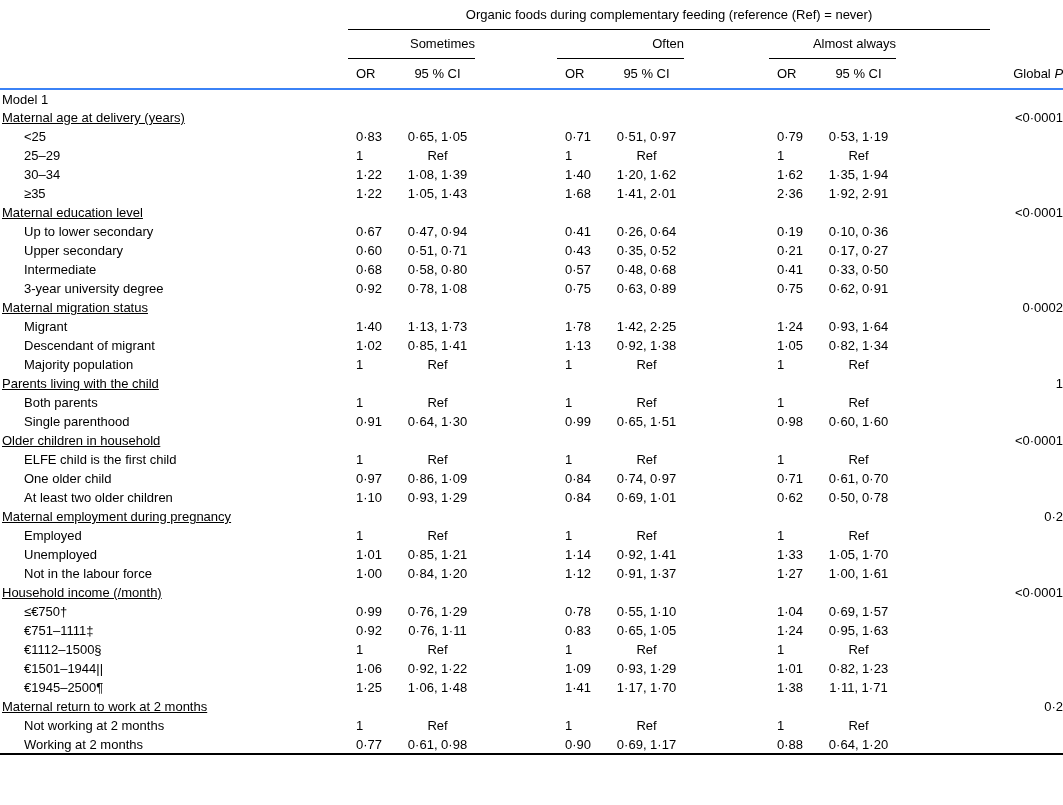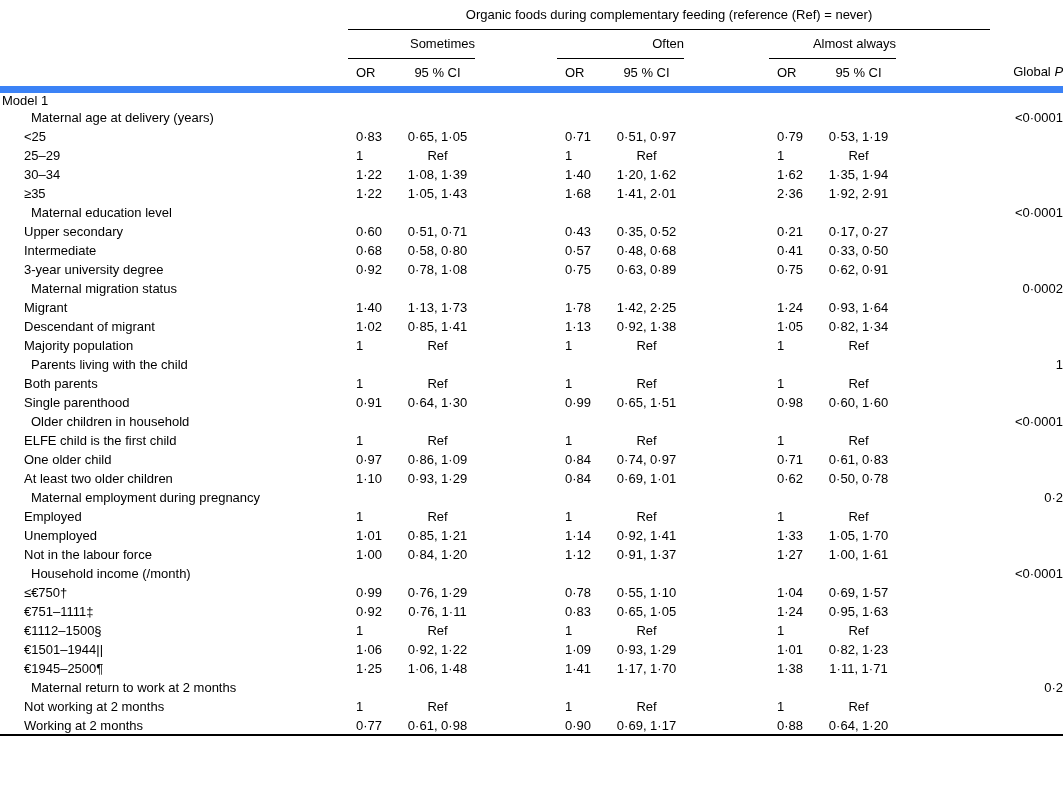--- a/index.html
+++ b/index.html
@@ -16,30 +16,30 @@
   td {
     padding: 0;
     white-space: nowrap;
     vertical-align: middle;
     font-size: 13px;
     line-height: 15px;
     overflow: visible;
   }
   thead tr.h1 td { height: 29px; }
   thead tr.h2 td { height: 29px; }
-  thead tr.h3 td { height: 31px; border-bottom: 7px solid #3b82f6; }
+  thead tr.h3 td { height: 31px; border-bottom: 2px solid #3b82f6; }
   .span-head { text-align: center; border-bottom: 1px solid #000; }
   .grp { text-align: right; border-bottom: 1px solid #000; }
   tbody td { height: 19px; }
   .or { text-align: left; padding-left: 8px; }
   .ci { text-align: center; }
   .pcol { text-align: right; padding-left: 12px; }
   td.lbl { text-align: left; }
   td.lbl.section { padding-left: 2px; margin-top: 40px; }
-  td.lbl.group { padding-left: 31px; }
+  td.lbl.group { padding-left: 2px; text-decoration: underline; }
   td.lbl.item { padding-left: 24px; }
   .ital { font-style: italic; }
 </style>
 </head>
 <body>
 
 <div class="page">
   <table>
     <colgroup>
       <col style="width:348px">
@@ -170,20 +170,33 @@
           <td class="sp"></td>
           <td class="or"></td>
           <td class="ci"></td>
           <td class="sp"></td>
           <td class="or"></td>
           <td class="ci"></td>
           <td class="sp"></td>
           <td class="pcol">&lt;0·0001</td>
         </tr>
         <tr>
+          <td class="lbl item">Up to lower secondary</td>
+          <td class="or">0·67</td>
+          <td class="ci">0·47, 0·94</td>
+          <td class="sp"></td>
+          <td class="or">0·41</td>
+          <td class="ci">0·26, 0·64</td>
+          <td class="sp"></td>
+          <td class="or">0·19</td>
+          <td class="ci">0·10, 0·36</td>
+          <td class="sp"></td>
+          <td class="pcol"></td>
+        </tr>
+        <tr>
           <td class="lbl item">Upper secondary</td>
           <td class="or">0·60</td>
           <td class="ci">0·51, 0·71</td>
           <td class="sp"></td>
           <td class="or">0·43</td>
           <td class="ci">0·35, 0·52</td>
           <td class="sp"></td>
           <td class="or">0·21</td>
           <td class="ci">0·17, 0·27</td>
           <td class="sp"></td>
@@ -334,21 +347,21 @@
         </tr>
         <tr>
           <td class="lbl item">One older child</td>
           <td class="or">0·97</td>
           <td class="ci">0·86, 1·09</td>
           <td class="sp"></td>
           <td class="or">0·84</td>
           <td class="ci">0·74, 0·97</td>
           <td class="sp"></td>
           <td class="or">0·71</td>
-          <td class="ci">0·61, 0·83</td>
+          <td class="ci">0·61, 0·70</td>
           <td class="sp"></td>
           <td class="pcol"></td>
         </tr>
         <tr>
           <td class="lbl item">At least two older children</td>
           <td class="or">1·10</td>
           <td class="ci">0·93, 1·29</td>
           <td class="sp"></td>
           <td class="or">0·84</td>
           <td class="ci">0·69, 1·01</td>

